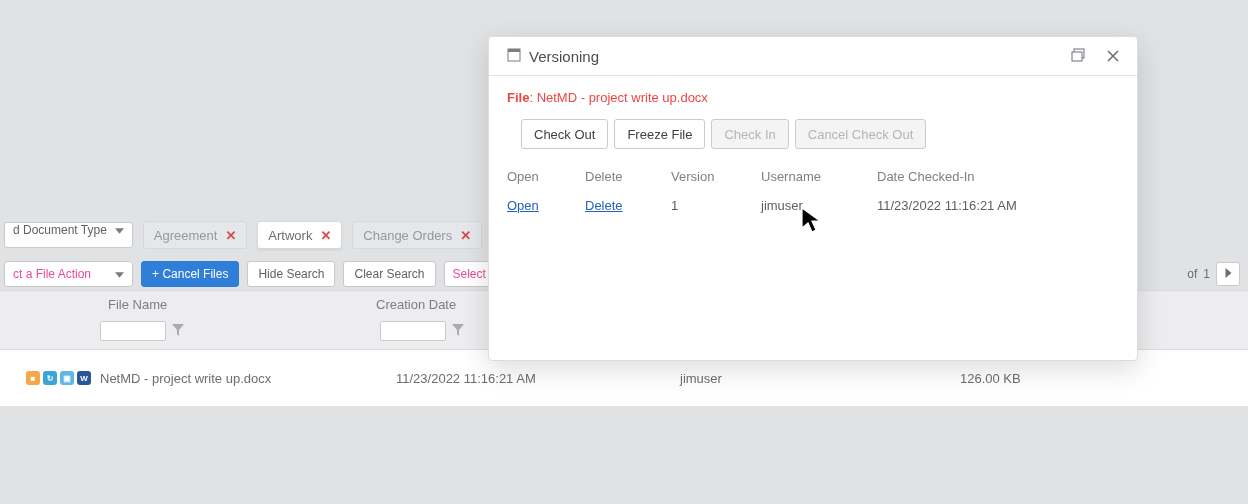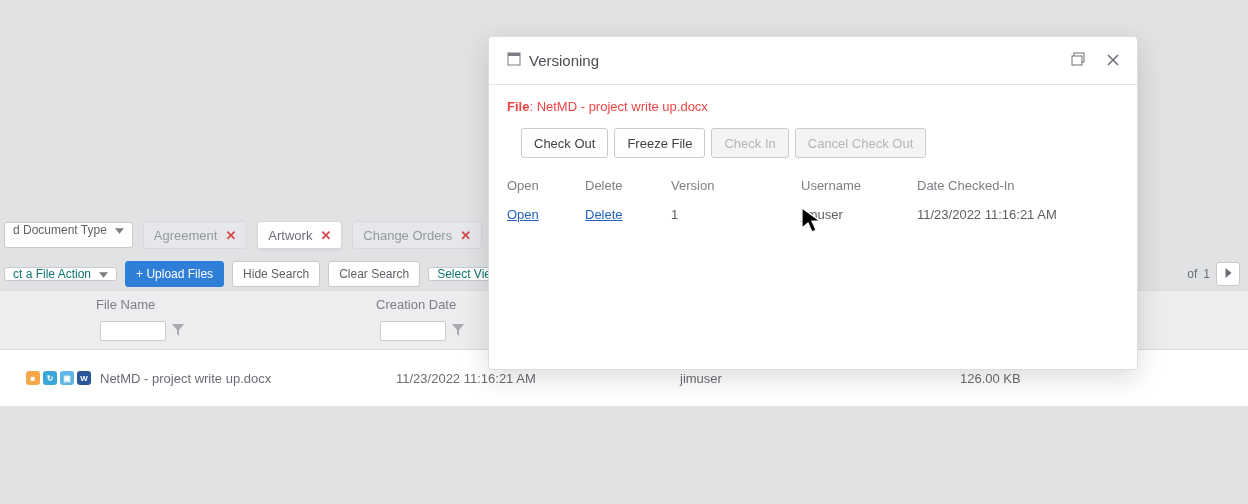--- a/index.html
+++ b/index.html
@@ -38,23 +38,23 @@
 
   .toolbar-row {
     position: absolute;
     top: 258px; left: 0; right: 0;
     height: 32px;
     display: flex; align-items: center; gap: 8px;
     padding-left: 4px;
   }
   .select-box {
     background: #fff; border: 1px solid #c7c9cd; border-radius: 3px;
-    height: 14px; padding: 0 8px;
-    display: flex; align-items: center; gap: 8px;
-    color: #0f766e; font-size: 12px;
+    height: 26px; padding: 0 8px;
+    display: flex; align-items: center; gap: 24px;
+    color: #ec4899; font-size: 12px;
   }
   .btn {
     background: #fff; border: 1px solid #c7c9cd; border-radius: 3px;
     height: 26px; padding: 0 10px;
     display: inline-flex; align-items: center;
     color: #5e6267; font-size: 12px; cursor: pointer;
   }
   .btn-blue { background: #2f7ed8; border-color: #2f7ed8; color: #fff; }
   .pager {
     position: absolute; right: 8px; top: 0;
@@ -115,21 +115,21 @@
   .modal {
     position: absolute;
     left: 488px; width: 650px; top: 36px;
     background: #fff;
     border: 1px solid #dcdde0;
     border-radius: 4px;
     box-shadow: 0 8px 28px rgba(0,0,0,0.14);
     overflow: hidden;
   }
   .modal-head {
-    height: 48px; display: flex; align-items: center; justify-content: space-between;
+    height: 39px; display: flex; align-items: center; justify-content: space-between;
     padding: 0 18px; border-bottom: 1px solid #e3e4e7;
   }
   .modal-title-wrap { display: flex; align-items: center; gap: 8px; color: #4a4d52; font-size: 15px; }
   .head-icons { display: flex; align-items: center; gap: 22px; color: #6d7076; font-size: 15px; }
   .head-icons span { cursor: pointer; }
 
   .modal-body { padding: 14px 18px 14px 18px; }
   .file-line { color: #ef4444; font-size: 13px; margin-bottom: 14px; }
   .file-line b { font-weight: 600; }
 
@@ -139,21 +139,21 @@
     min-height: 30px; padding: 6px 12px; font-size: 13px;
     color: #3e4146; cursor: pointer;
   }
   .dlg-btn.disabled { color: #b3b5b9; background: #f4f4f5; cursor: default; }
 
   .ver-header { display: flex; color: #7d8085; font-size: 13px; margin-bottom: 10px; }
   .ver-row { display: flex; align-items: center; color: #5c5f64; font-size: 13px; height: 22px; }
   .vc-open   { width: 78px; }
   .vc-delete { width: 86px; }
   .vc-ver    { width: 90px; }
-  .vc-user   { width: 116px; margin-left: 40px; }
+  .vc-user   { width: 116px; }
   .vc-date   { flex: 1; }
   .link { color: #2462bb; text-decoration: underline; cursor: pointer; }
 
   .blank-space { height: 130px; }
 
   .caret { display:inline-block; }
 
   .cursor-svg {
     position: absolute;
     left: 800px; top: 206px;
@@ -191,21 +191,21 @@
 
   <div class="toolbar-row">
     <div class="select-box">
       <span>ct a File Action</span>
       <span class="caret">
         <svg width="9" height="6" viewBox="0 0 10 6">
             <path d="M0 0 L5 6 L10 0 Z" fill="#7a7d82"></path>
           </svg>
       </span>
     </div>
-    <button class="btn btn-blue">+ Upload Files</button>
+    <button class="btn btn-blue">+ Cancel Files</button>
     <button class="btn">Hide Search</button>
     <button class="btn">Clear Search</button>
     <div class="select-box">
       <span>Select View Action</span>
       <span class="caret">
         <svg width="9" height="6" viewBox="0 0 10 6">
             <path d="M0 0 L5 6 L10 0 Z" fill="#7a7d82"></path>
           </svg>
       </span>
     </div>
@@ -216,21 +216,21 @@
         <span>
           <svg width="7" height="10" viewBox="0 0 6 10">
               <path d="M0 0 L6 5 L0 10 Z" fill="#6a6d73"></path>
             </svg>
         </span>
       </div>
     </div>
   </div>
 
   <div class="grid-header">
-    <div class="gh-col" style="left:96px;">File Name</div>
+    <div class="gh-col" style="left:108px;">File Name</div>
     <div class="gh-col" style="left:376px;">Creation Date</div>
     <div class="gh-filter" style="left:100px;">
       <input type="text" style="">
       <span class="funnel">
         <svg width="12" height="12" viewBox="0 0 12 12">
             <path d="M0 0 H12 L7 6 V12 L5 10 V6 Z" fill="#a8aaae"></path>
           </svg>
       </span>
     </div>
     <div class="gh-filter" style="left:380px;">

